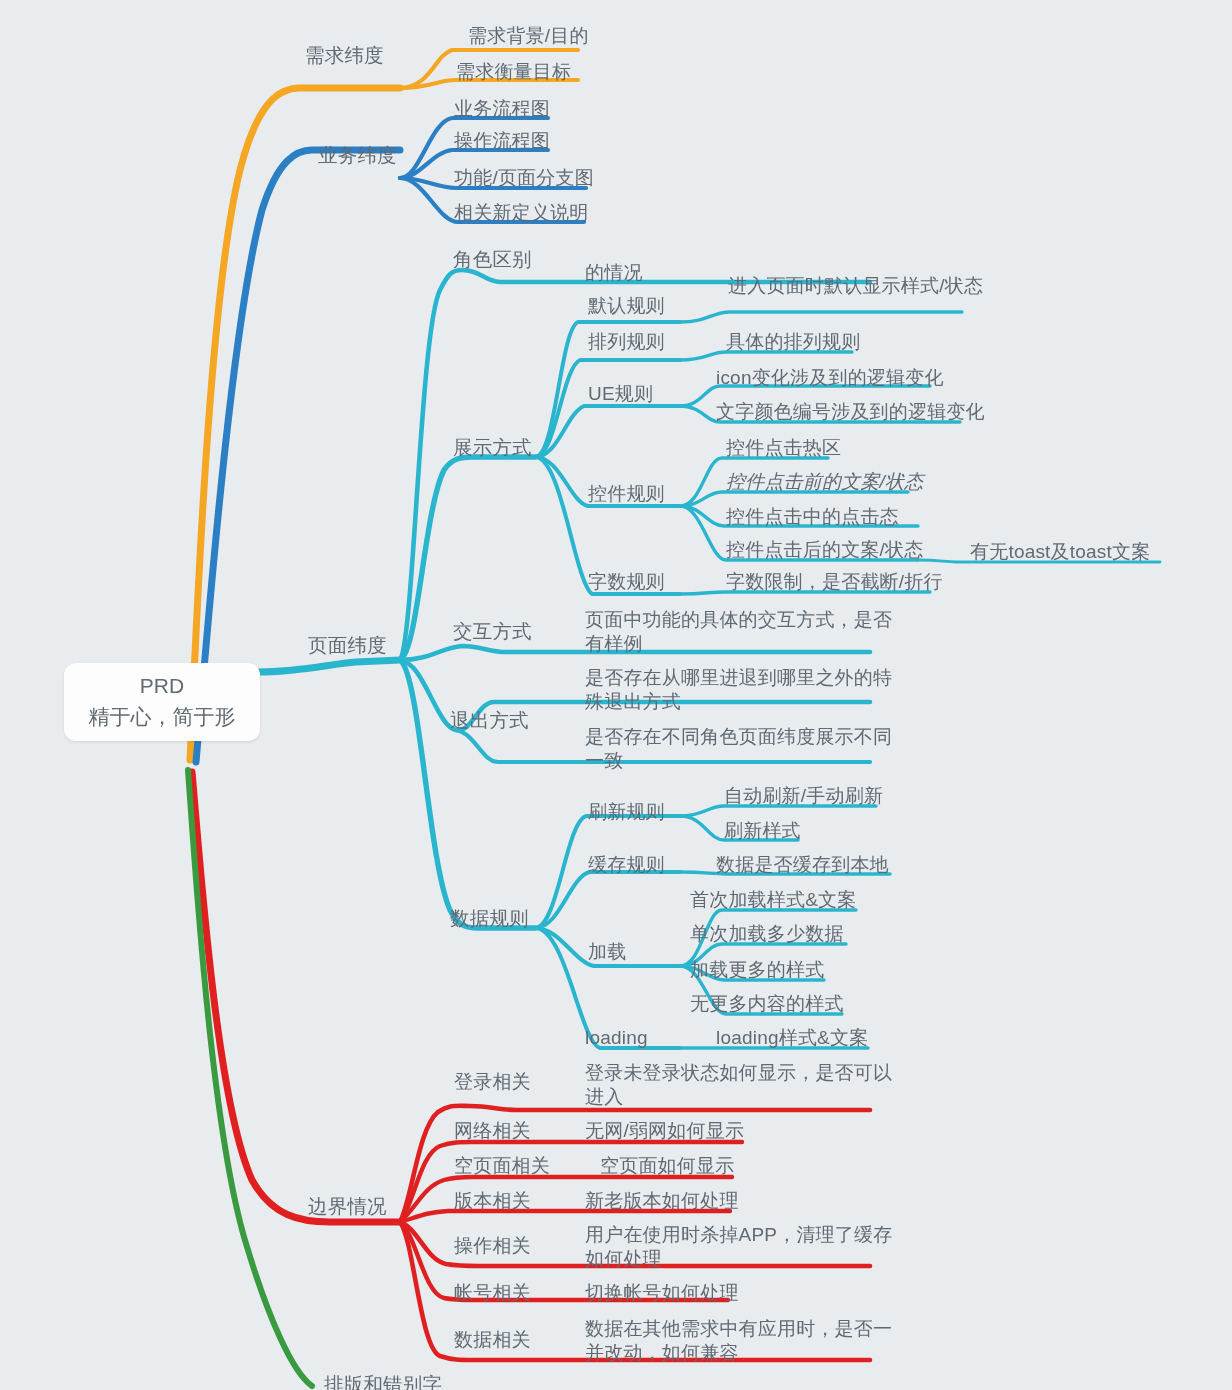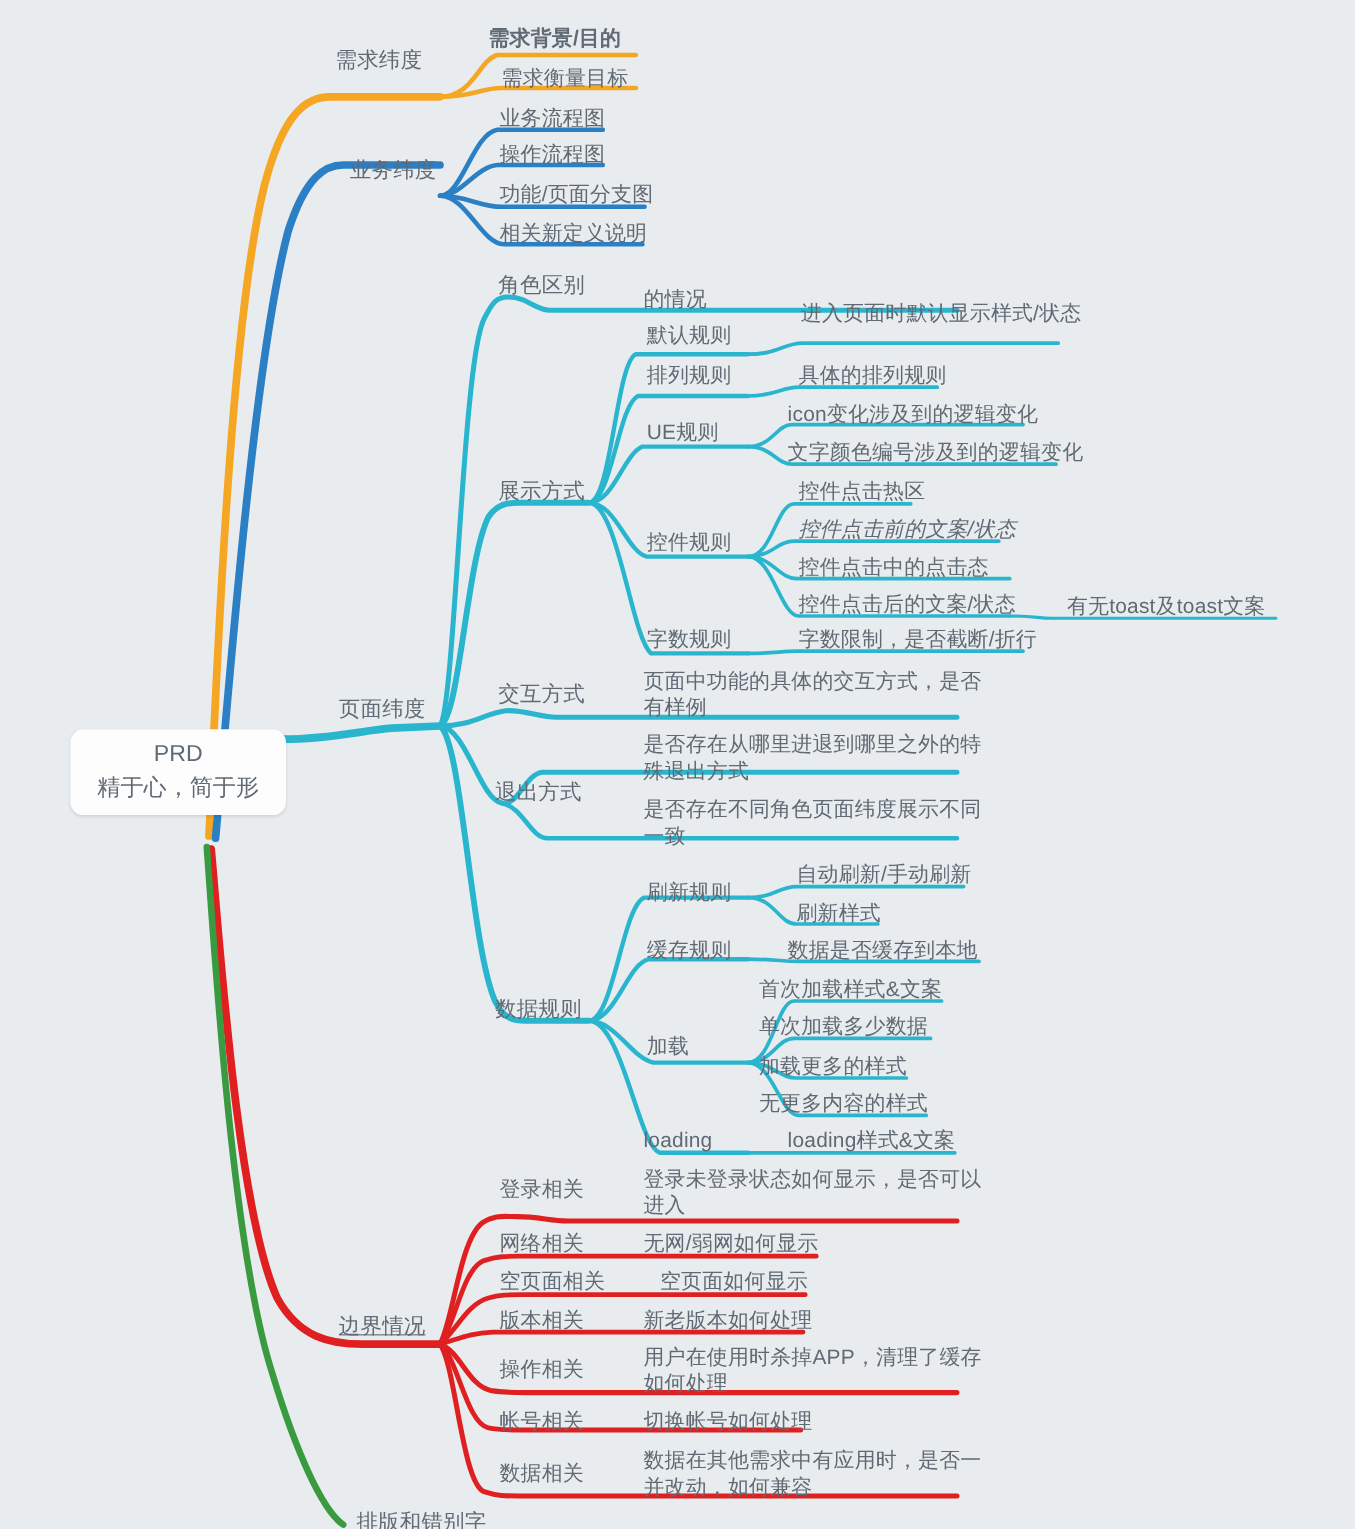--- a/index.html
+++ b/index.html
@@ -131,21 +131,21 @@
 
     </g>
   </svg>
 
   <div class="root">
     <div class="t1">PRD</div>
     <div class="t2">精于心，简于形</div>
   </div>
 
   <div class="lbl lead" style="left:305px;top:41px;">需求纬度</div>
-  <div class="lbl leaf" style="left:444px;top:22px;font-weight:bold;">需求背景/目的</div>
+  <div class="lbl leaf" style="left:468px;top:22px;">需求背景/目的</div>
   <div class="lbl leaf" style="left:456px;top:58px;">需求衡量目标</div>
 
   <div class="lbl lead" style="left:318px;top:141px;">业务纬度</div>
   <div class="lbl leaf" style="left:454px;top:95px;">业务流程图</div>
   <div class="lbl leaf" style="left:454px;top:127px;">操作流程图</div>
   <div class="lbl leaf" style="left:454px;top:164px;">功能/页面分支图</div>
   <div class="lbl leaf" style="left:454px;top:199px;">相关新定义说明</div>
 
   <div class="lbl lead" style="left:308px;top:631px;">页面纬度</div>
 
@@ -195,21 +195,21 @@
 
   <div class="lbl leaf" style="left:588px;top:938px;">加载</div>
   <div class="lbl leaf" style="left:690px;top:886px;">首次加载样式&amp;文案</div>
   <div class="lbl leaf" style="left:690px;top:920px;">单次加载多少数据</div>
   <div class="lbl leaf" style="left:690px;top:956px;">加载更多的样式</div>
   <div class="lbl leaf" style="left:690px;top:990px;">无更多内容的样式</div>
 
   <div class="lbl leaf" style="left:585px;top:1024px;">loading</div>
   <div class="lbl leaf" style="left:716px;top:1024px;">loading样式&amp;文案</div>
 
-  <div class="lbl lead" style="left:308px;top:1192px;text-decoration:underline;">边界情况</div>
+  <div class="lbl lead" style="left:308px;top:1192px;">边界情况</div>
 
   <div class="lbl leaf" style="left:454px;top:1068px;">登录相关</div>
   <div class="lbl leaf" style="left:585px;top:1059px;">登录未登录状态如何显示，是否可以</div>
   <div class="lbl leaf" style="left:585px;top:1083px;">进入</div>
 
   <div class="lbl leaf" style="left:454px;top:1117px;">网络相关</div>
   <div class="lbl leaf" style="left:585px;top:1117px;">无网/弱网如何显示</div>
 
   <div class="lbl leaf" style="left:454px;top:1152px;">空页面相关</div>
   <div class="lbl leaf" style="left:600px;top:1152px;">空页面如何显示</div>

